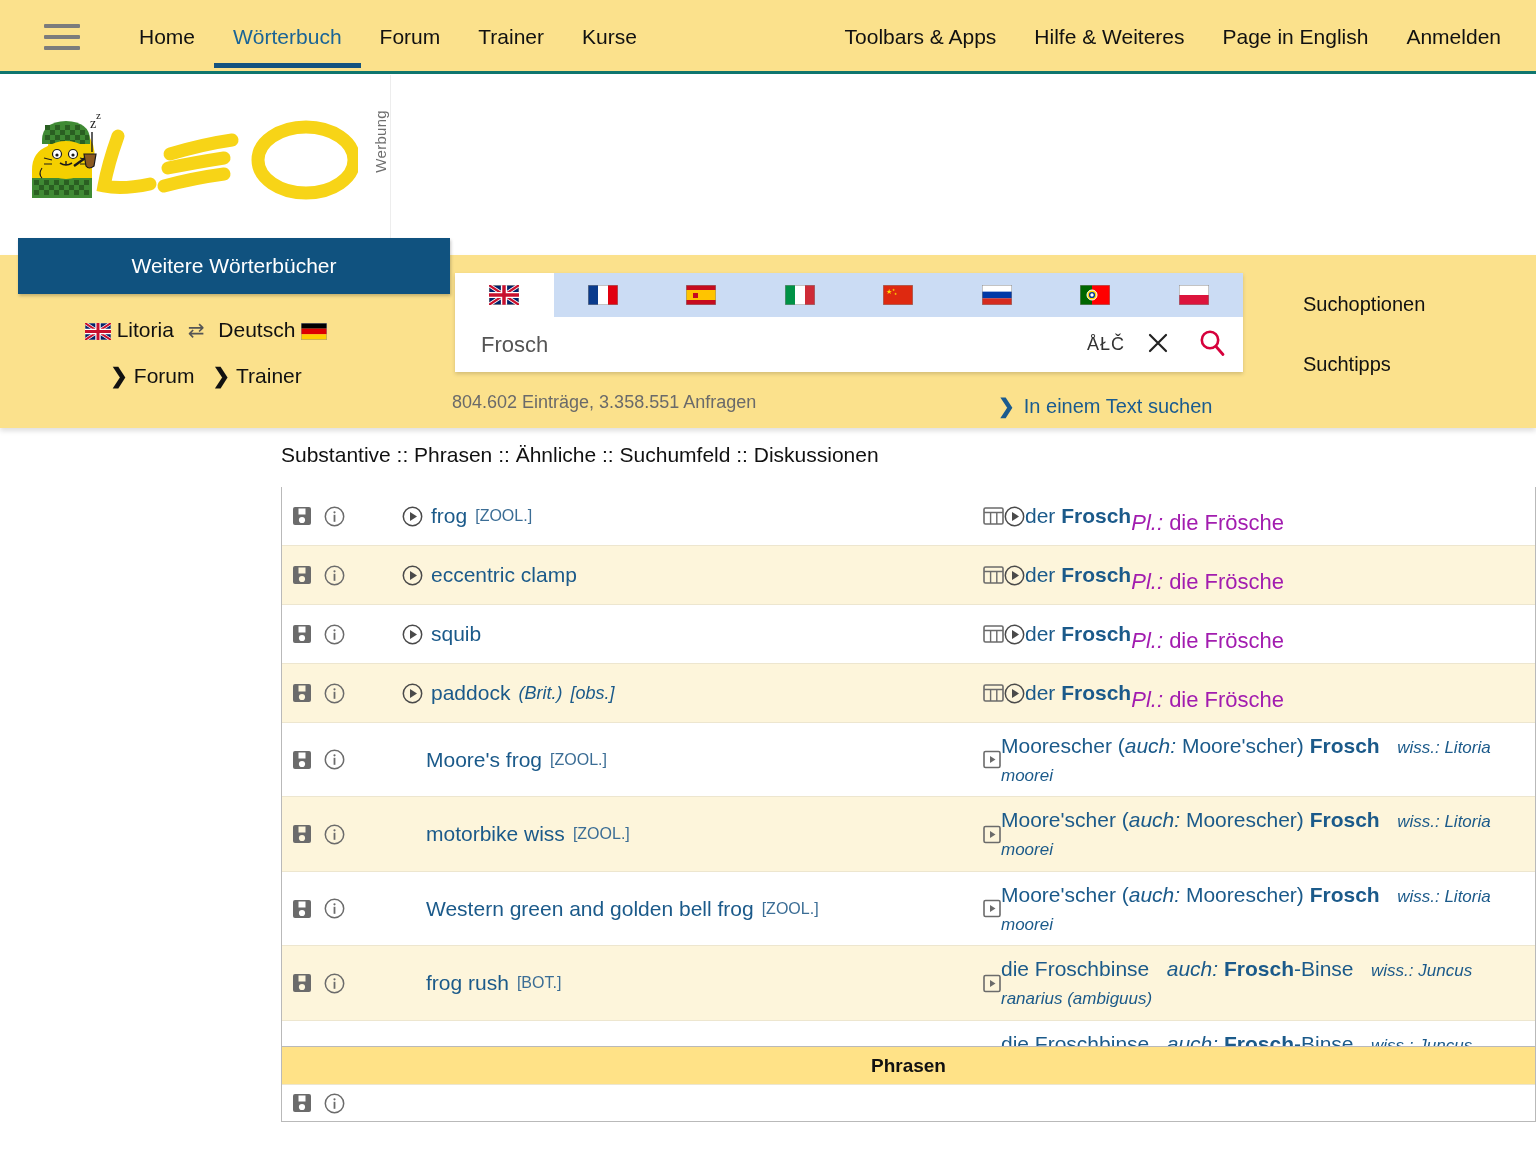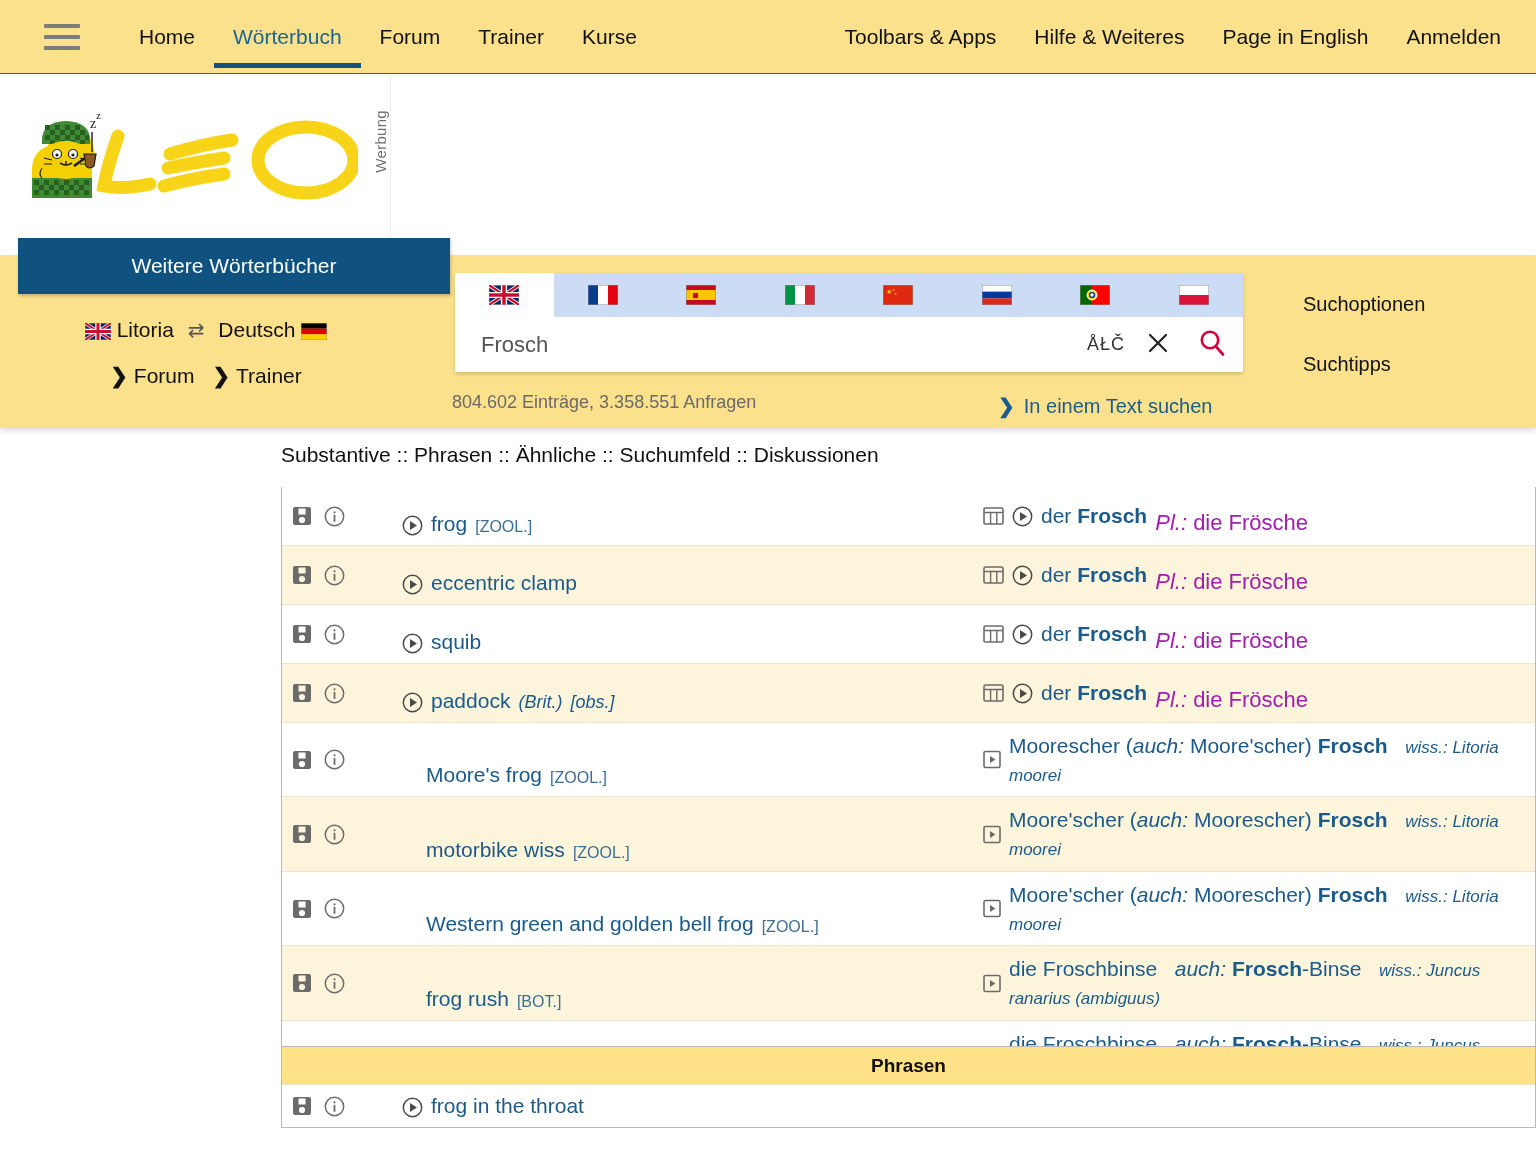--- a/index.html
+++ b/index.html
@@ -9,21 +9,21 @@
     background:#ffffff;
     font-family:"Liberation Sans", sans-serif;
     overflow:hidden;
     position:relative;
   }
 
   
   .topnav {
     position:absolute; left:0; top:0; width:1536px; height:74px;
     background:#FBE18C;
-    border-bottom:1px solid #0f766e;
+    border-bottom:3px solid #0f766e;
   }
   .burger {
     position:absolute; left:44px; top:24px; width:36px; height:26px;
     display:flex; flex-direction:column; justify-content:space-between;
     cursor:pointer;
   }
   .burger span { display:block; height:4px; background:#7c7c7c; border-radius:1px; }
   .nav-left { position:absolute; left:120px; top:0; height:74px; display:flex; align-items:center; gap:0; }
   .nav-right { position:absolute; right:16px; top:0; height:74px; display:flex; align-items:center; gap:0; }
   .navitem {
@@ -148,26 +148,26 @@
     background:#ffffff;
   }
   .row.alt { background:#FDF5DB; }
   .row:first-of-type { border-top:none; }
 
   .col-icons {
     width:62px; flex:0 0 62px; display:flex; align-items:center;
     gap:12px; padding-left:10px;
   }
   .col-left {
-    flex:1 1 0; display:flex; align-items:flex-end; gap:8px;
+    flex:1 1 0; display:flex; align-items:center; gap:8px;
     padding:9px 10px 9px 58px; min-height:36px;
   }
   .col-left.indent { padding-left:82px; }
   .col-right {
-    width:556px; flex:0 0 556px; display:flex; align-items:center; gap:8px;
+    width:556px; flex:0 0 556px; display:flex; align-items:center; gap:0;
     padding:9px 6px 9px 4px; min-height:36px;
   }
 
   .rowA .col-icons, .rowA .col-left, .rowA .col-right { min-height:36px; }
 
   .term { color:#1b5a8a; font-size:21px; }
   .term b { font-weight:bold; }
   .tag { color:#3b6d95; font-size:16px; }
   .tag-it { color:#1b5a8a; font-size:18px; font-style:italic; }
   .pl { color:#a21caf; font-size:22px;margin-top:14px; }
@@ -782,23 +782,14 @@
           </svg>
       </span>
       <span class="ico ico-info">
         <svg width="21" height="21" viewBox="0 0 21 21">
             <circle cx="10.5" cy="10.5" r="9.2" fill="none" stroke="#6b6b6b" stroke-width="1.5"></circle>
             <circle cx="10.5" cy="6.3" r="1.1" fill="#6b6b6b"></circle>
             <rect x="9.6" y="8.8" width="1.8" height="7" fill="#6b6b6b"></rect>
           </svg>
       </span>
     </div>
-    <div class="col-left">
-      <span class="ico ico-play">
-        <svg width="21" height="21" viewBox="0 0 21 21">
-            <circle cx="10.5" cy="10.5" r="9.2" fill="none" stroke="#4a4a4a" stroke-width="1.5"></circle>
-            <path d="M8 6 L15 10.5 L8 15 Z" fill="#4a4a4a"></path>
-          </svg>
-      </span>
-      <span class="term">frog in the throat</span>
-    </div>
   </div>
 </div>
 
 </body></html>

